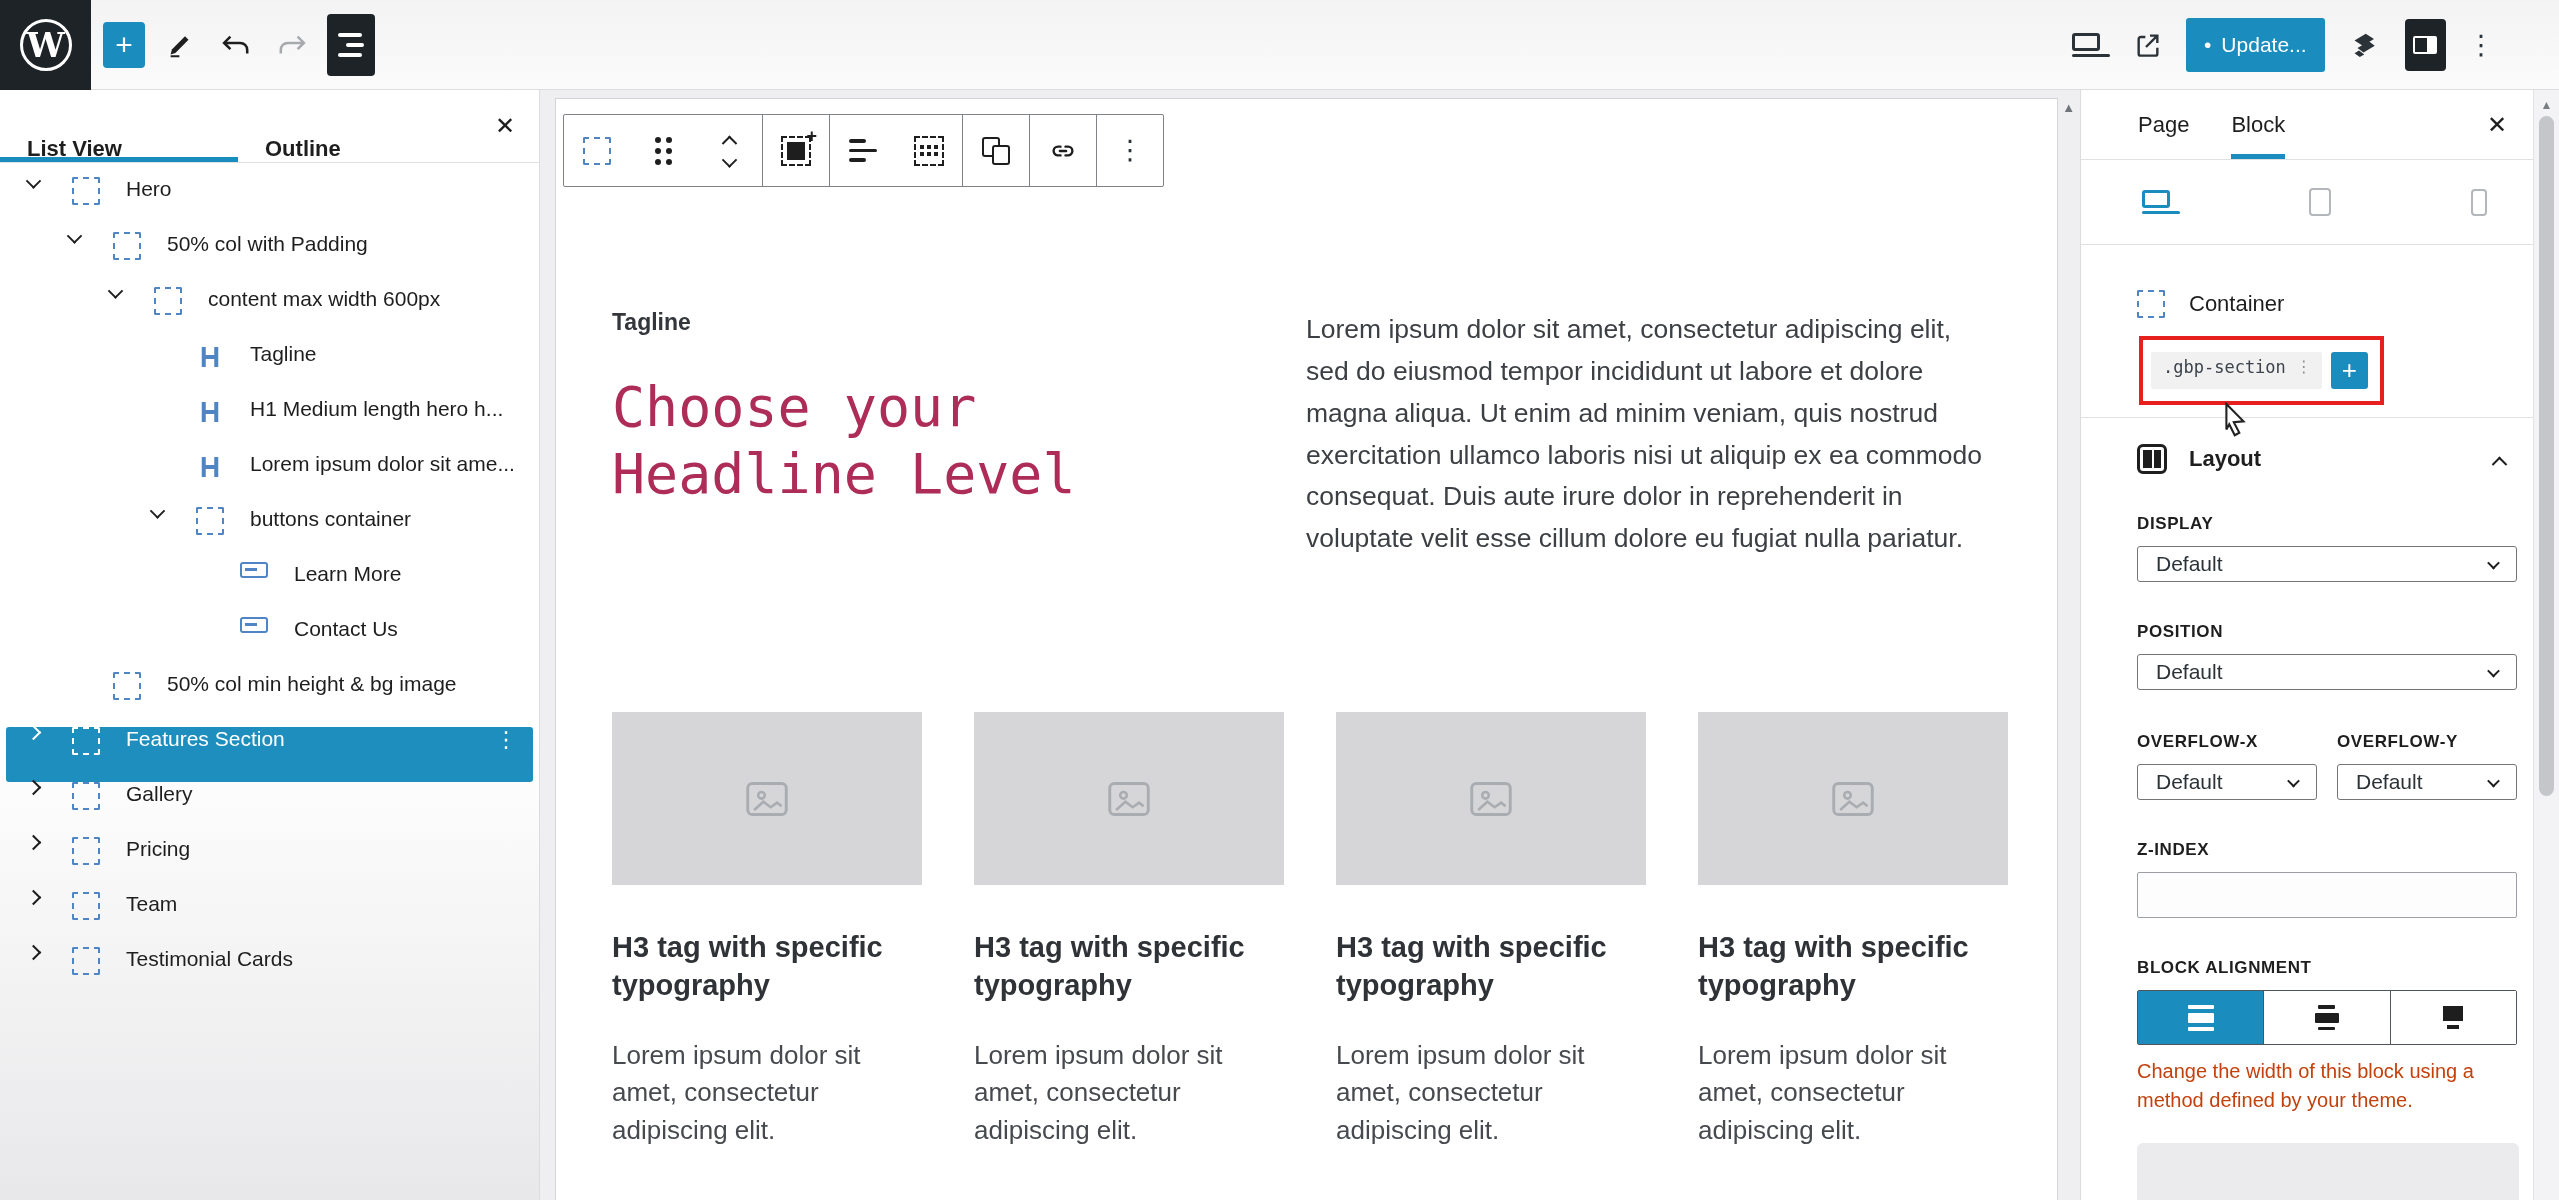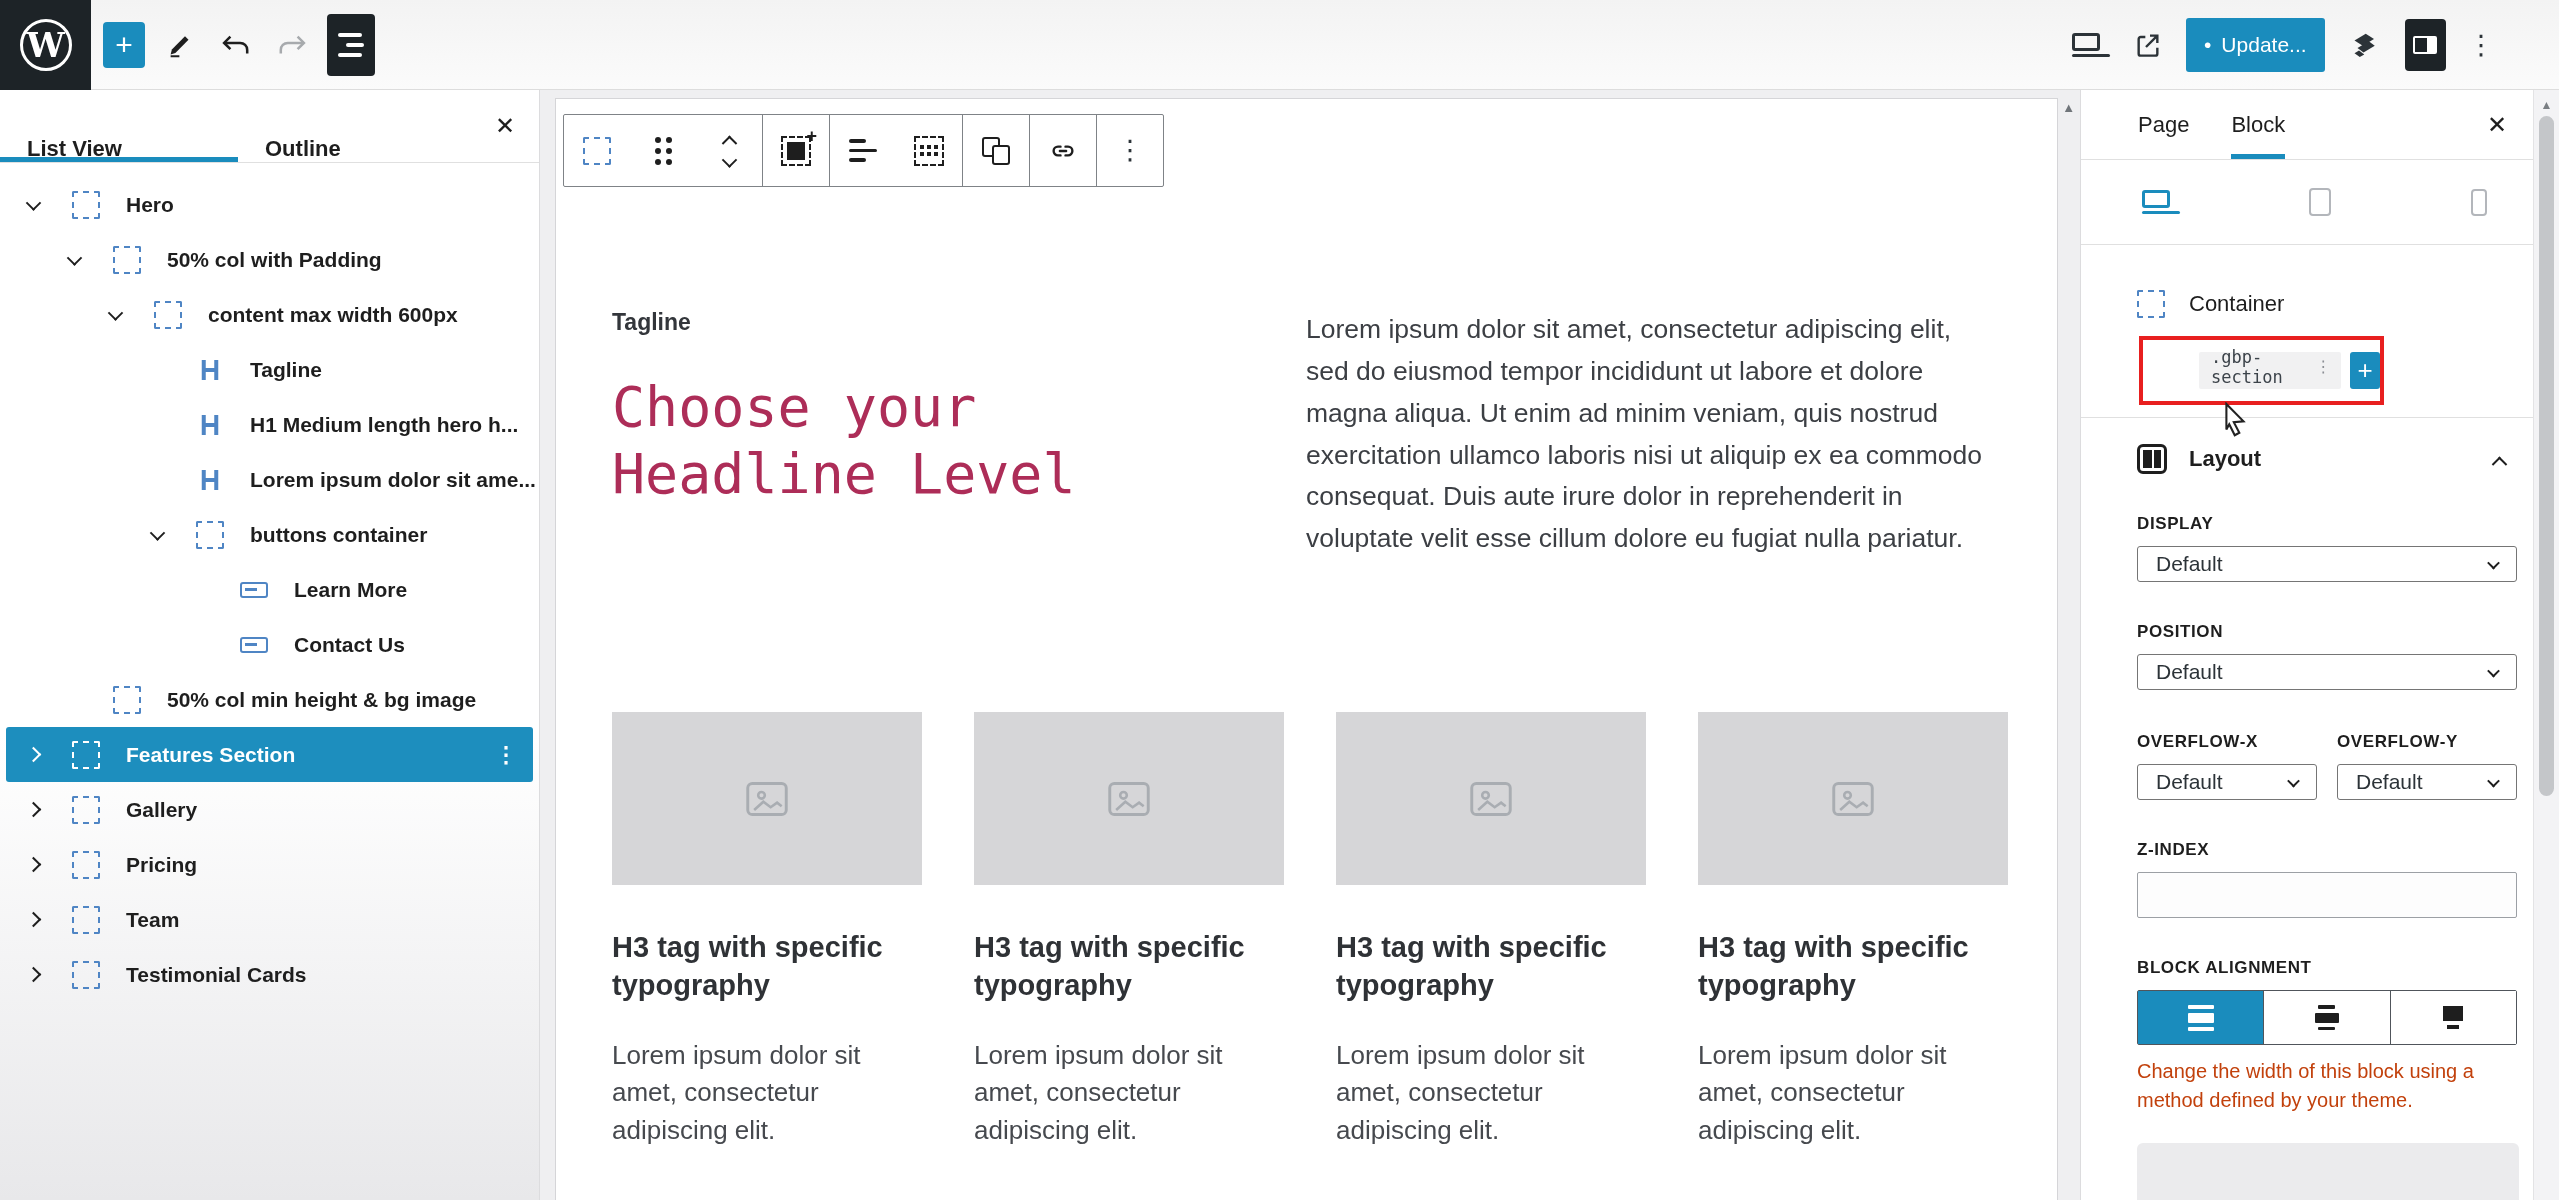--- a/index.html
+++ b/index.html
@@ -46,21 +46,21 @@
   .ic-button::after { content:""; position:absolute; left:3px; top:4px; width:12px; height:3px; background:#4f85c4; }
 
   
   .lsb { position:absolute; left:0; top:90px; width:540px; bottom:0;
     background:linear-gradient(#ffffff 58%, #e8e8ea 100%); border-right:1px solid #dcdcde; z-index:20; }
   .lsb-tabs { height:73px; border-bottom:1px solid #e0e0e0; display:flex; align-items:flex-end; position:relative; }
   .lsb-tab { width:238px; display:flex; align-items:center; padding-left:27px; font-size:22px; font-weight:600; color:#1e1e1e; }
   .lsb-tab.active { box-shadow:inset 0 -5px 0 #1a8cbd; }
   .lsb-close { position:absolute; right:24px; top:0; bottom:0; display:flex; align-items:center; font-size:24px; color:#1e1e1e; }
   .tree { padding-top:14px; }
-  .trow { height:55px; display:flex; align-items:center; gap:23px; font-size:21px; color:#1e1e1e; position:relative;font-weight:bold; }
+  .trow { height:55px; display:flex; gap:23px; font-size:21px; color:#1e1e1e; position:relative; }
   .trow .chevbox { width:26px; display:flex; justify-content:center; flex:none; }
   .trow .icobox { width:34px; display:flex; justify-content:center; flex:none; }
   .lv0 { padding-left:20px; } .lv1 { padding-left:61px; } .lv2 { padding-left:102px; }
   .lv3 { padding-left:144px; } .lv4 { padding-left:188px; }
   .trow.selected { background:#1d8ebe; color:#fff; border-radius:3px; margin:0 6px; padding-left:14px; }
   .trow.selected .chev { border-color:#fff; }
   .trow.selected .ic-container { border-color:#fff; }
   .trow.selected .row-kebab { position:absolute; right:16px; color:#fff; font-size:22px; }
   .ic-headline { width:30px; height:30px; }
 
@@ -111,21 +111,21 @@
   .devices { height:85px; border-bottom:1px solid #e0e0e0; display:flex; }
   .dev-cell { flex:1; display:flex; align-items:center; justify-content:center; }
   .tablet-ic { width:22px; height:28px; border:2.5px solid #b3b6bb; border-radius:4px; }
   .phone-ic { width:16px; height:27px; border:2.5px solid #b3b6bb; border-radius:4px; }
   .laptop-blue .screen { border-color:#1a8cbd; } .laptop-blue .base { background:#1a8cbd; }
   .rsb-body { position:absolute; left:0; right:26px; top:155px; bottom:0; padding:0 16px 0 56px; overflow:hidden; }
   .container-row { margin-top:45px; display:flex; align-items:center; gap:24px; font-size:22px; }
   .red-box { margin-top:18px; margin-left:2px; width:245px; height:69px; border:4px solid #e81f1f;
     display:flex; align-items:center; gap:9px; padding-left:8px; position:relative; }
   .class-chip { height:37px; background:#f1f1f2; border-radius:2px; display:flex; align-items:center; gap:10px;
-    padding:0 10px 8px 12px; font-family:"DejaVu Sans Mono", monospace; font-size:17px; color:#3c434a;margin-left:48px; }
+    padding:0 10px 8px 12px; font-family:"DejaVu Sans Mono", monospace; font-size:17px; color:#3c434a; }
   .chip-kebab { font-size:16px; color:#8c8f94; }
   .chip-add { width:37px; height:37px; background:#1a8cbd; border-radius:3px; color:#fff; font-size:26px;
     display:flex; align-items:center; justify-content:center; }
   .cursor { position:absolute; left:77px; top:62px; z-index:5; }
   .rsb-divider { margin:12px -16px 0 -56px; border-top:1px solid #e0e0e0; }
   .layout-head { margin-top:26px; display:flex; align-items:center; gap:22px; position:relative; }
   .layout-ic { width:30px; height:30px; border:3.5px solid #1e1e1e; border-radius:6px; padding:3px;
     display:grid; grid-template-columns:9px 1fr; gap:2px; }
   .layout-ic i { background:#1e1e1e; }
   .layout-head .title { font-size:22px; font-weight:600; }

